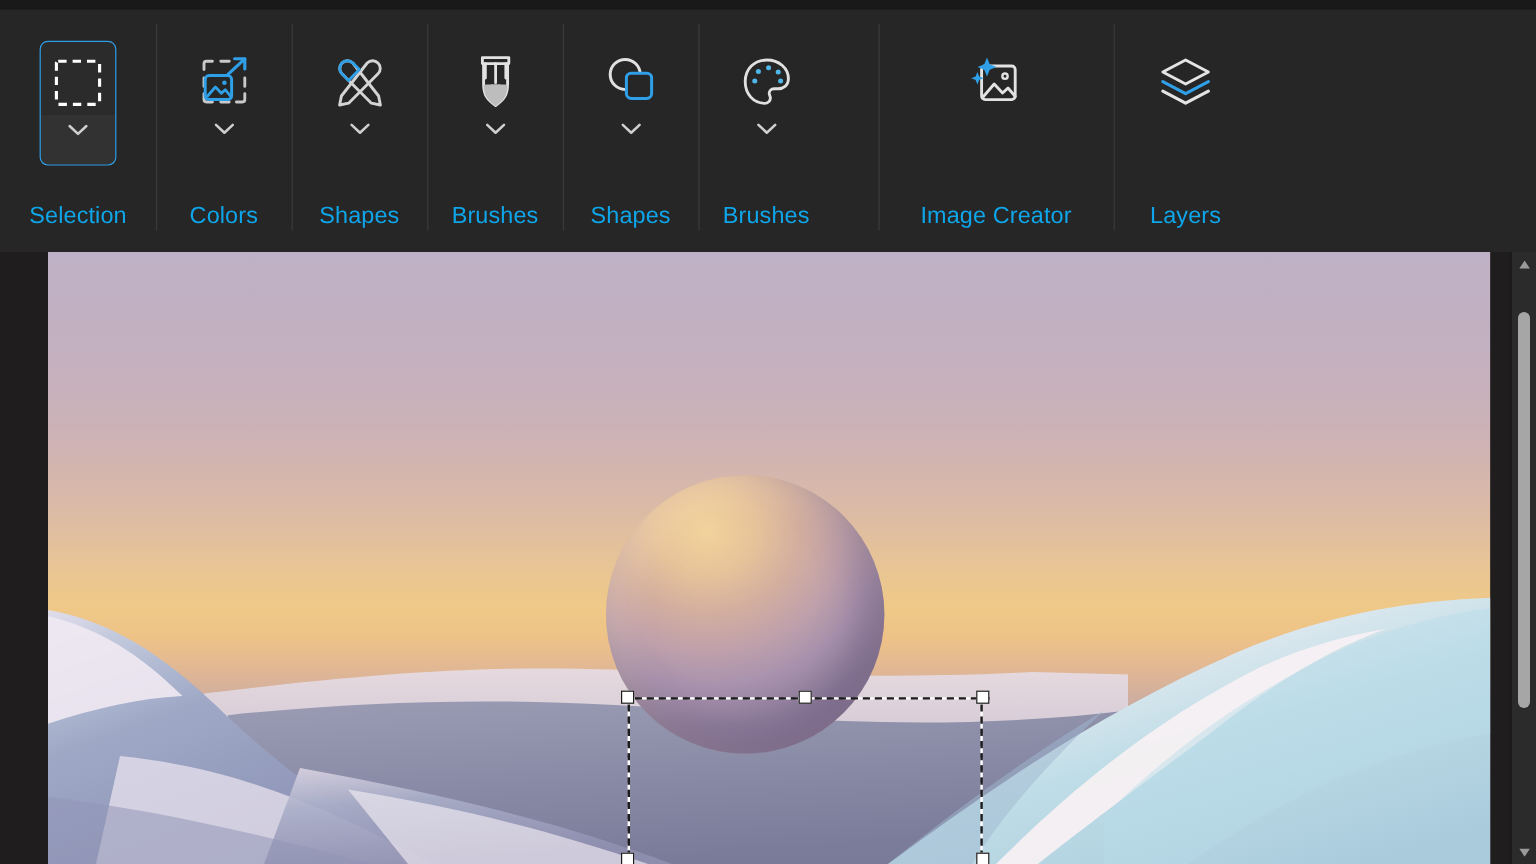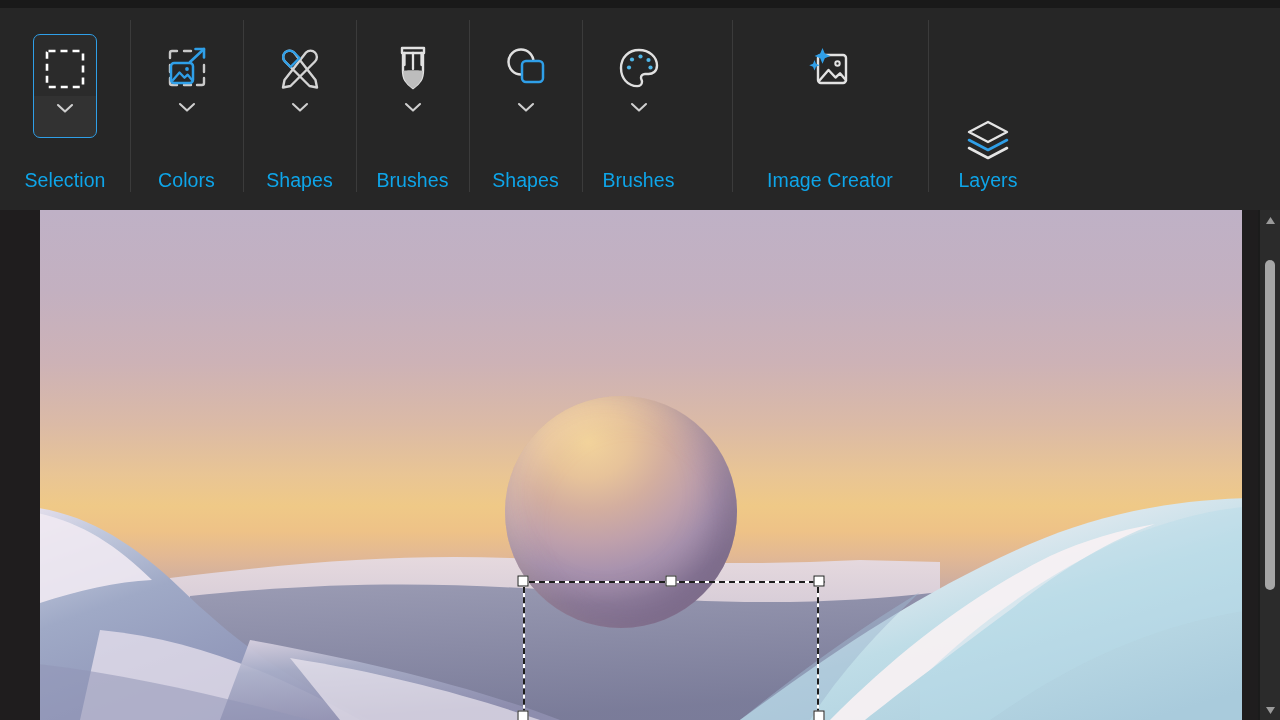--- a/index.html
+++ b/index.html
@@ -270,21 +270,21 @@
       <path d="M17 13 h22 a3 3 0 0 1 3 3 v22 a3 3 0 0 1 -3 3 h-22 a3 3 0 0 1 -3 -3 v-22 a3 3 0 0 1 3 -3 Z" stroke="#e2e2e2" stroke-width="2.4" fill="none"></path>
       <circle cx="33.5" cy="21.5" r="2.2" stroke="#e2e2e2" stroke-width="2" fill="none"></circle>
       <path d="M15 39 l9.5 -11 7 7.5 4.5 -4.2 6 7" stroke="#e2e2e2" stroke-width="2.4" fill="none" stroke-linejoin="round" stroke-linecap="round"></path>
       <path d="M18.5 6 l2.3 5.6 5.6 2.3 -5.6 2.3 -2.3 5.6 -2.3 -5.6 -5.6 -2.3 5.6 -2.3 Z" fill="#2f9fe8"></path>
       <path d="M10.5 18 l1.5 3.7 3.7 1.5 -3.7 1.5 -1.5 3.7 -1.5 -3.7 -3.7 -1.5 3.7 -1.5 Z" fill="#2f9fe8"></path>
     </svg>
             </div>
           </div>
           <div class="glabel">Image Creator</div>
         </div>
-        <div class="rgroup" style="width: 120px; justify-content: flex-end;">
+        <div class="rgroup" style="width: 120px;">
           <div class="gbtn">
             <div class="iconbox">
     <svg width="50" height="46" viewBox="0 0 50 46" fill="none">
       <path d="M25 5 L44 15 L25 25 L6 15 Z" stroke="#e4e4e4" stroke-width="2.4" fill="none" stroke-linejoin="round"></path>
       <path d="M6 23 L25 33 L44 23" stroke="#2f9fe8" stroke-width="2.6" fill="none" stroke-linejoin="round" stroke-linecap="round"></path>
       <path d="M6 31 L25 41 L44 31" stroke="#e4e4e4" stroke-width="2.6" fill="none" stroke-linejoin="round" stroke-linecap="round"></path>
     </svg>
             </div>
           </div>
           <div class="glabel">Layers</div>

